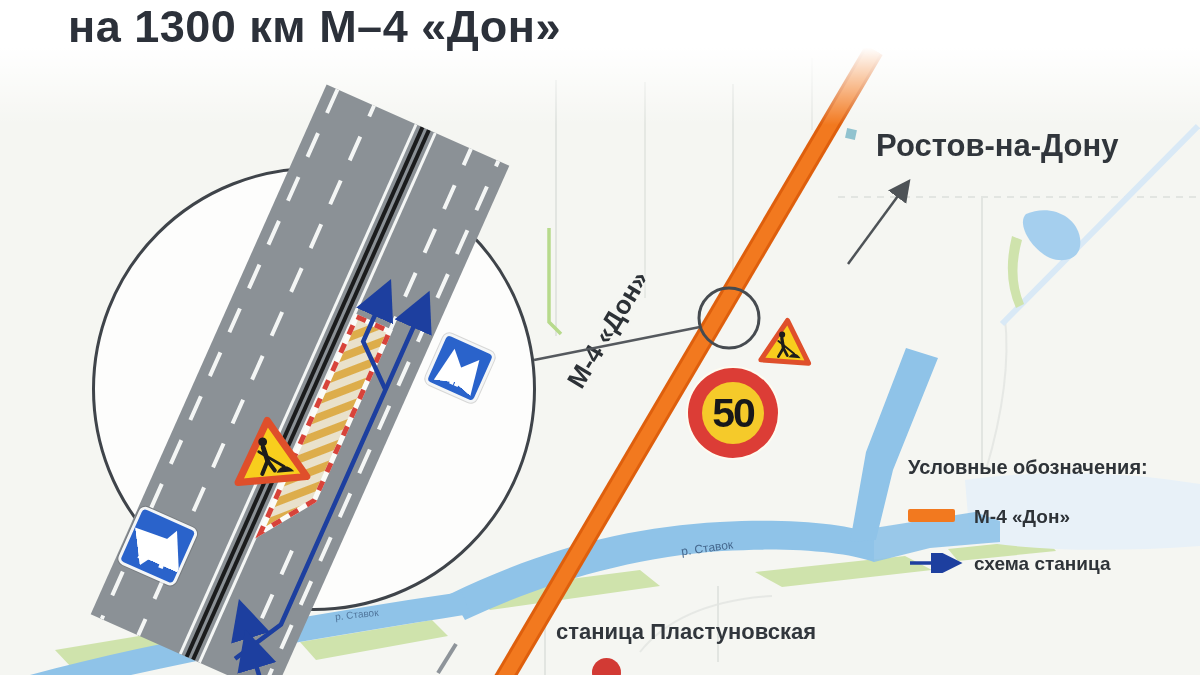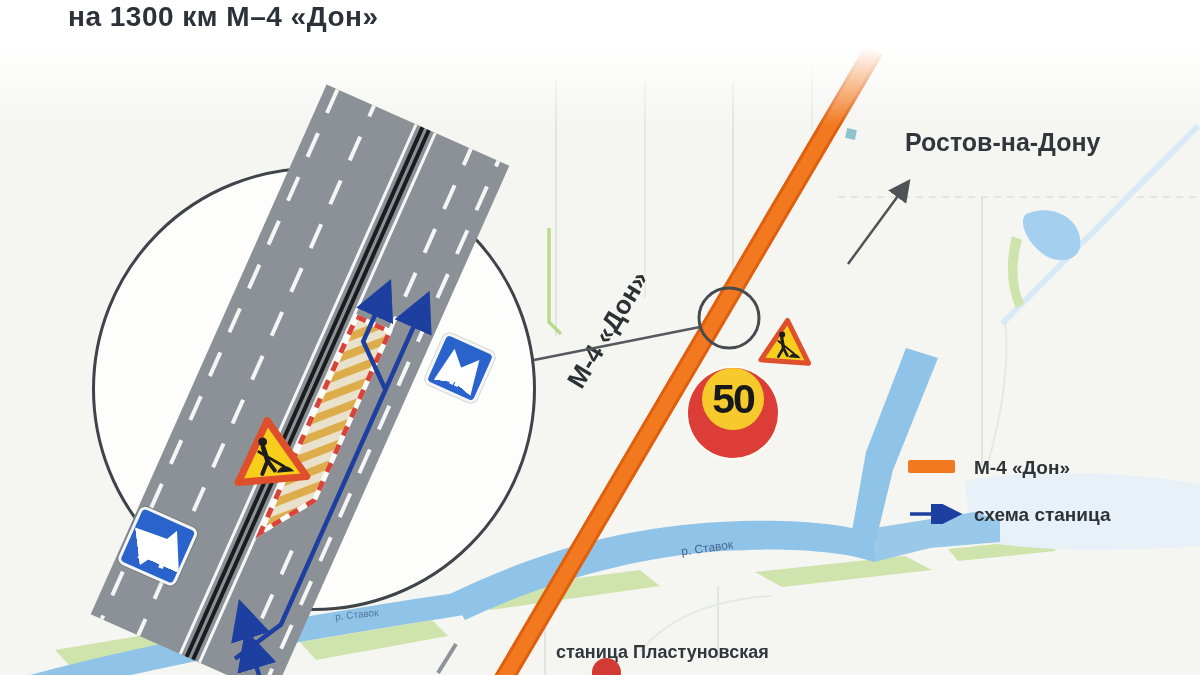--- a/index.html
+++ b/index.html
@@ -5,39 +5,39 @@
   html,body{margin:0;padding:0;}
   body{width:1200px;height:675px;overflow:hidden;background:#fff;
        font-family:"Liberation Sans",sans-serif;position:relative;}
   .stage{position:absolute;inset:0;}
   
   .map{position:absolute;inset:0;background:#f5f6f2;}
   .map-svg{position:absolute;left:0;top:0;z-index:1;}
   .fade-top{position:absolute;left:0;top:0;width:1200px;height:125px;z-index:2;
             background:linear-gradient(#ffffff 38%,rgba(255,255,255,0));}
   
-  .title{position:absolute;left:68px;top:1px;z-index:9;font-size:28px;font-weight:700;
+  .title{position:absolute;left:68px;top:1px;z-index:9;font-size:45px;font-weight:700;
          color:#2c313a;letter-spacing:.5px;}
   
   .inset-circle{position:absolute;left:92px;top:167px;width:444px;height:444px;z-index:3;
                 border-radius:50%;background:#fdfdfc;border:3px solid #3f444a;box-sizing:border-box;}
   .road{position:absolute;left:200px;top:100px;width:200px;height:580px;z-index:4;
         background:#8b9196;transform:rotate(24deg);}
   .sign-blue{position:absolute;background:#2a63cb;border:3px solid #f4f6f7;border-radius:7px;
              box-sizing:border-box;box-shadow:0 0 0 1px rgba(0,0,0,.15);}
   
   .maplabel{position:absolute;color:#31363c;font-weight:700;z-index:7;}
   .hwy-label{position:absolute;left:561px;top:378px;z-index:5;font-size:26px;font-weight:700;
              color:#2c3136;transform:rotate(-59deg);transform-origin:left top;white-space:nowrap;
              text-shadow:0 0 5px #f5f6f2,0 0 8px #f5f6f2,0 0 12px #f5f6f2;}
   .river-label{position:absolute;color:#46698f;z-index:7;font-weight:400;}
   
   .speed-sign{position:absolute;left:688px;top:368px;width:90px;height:90px;z-index:6;
               border-radius:50%;background:#dc3d36;box-shadow:0 0 0 2px rgba(255,252,240,.85);
-              display:flex;align-items:flex-start;justify-content:center;}
+              display:flex;align-items:center;justify-content:center;}
   .speed-inner{width:62px;height:62px;border-radius:50%;background:#f5ca2a;
                display:flex;align-items:center;justify-content:center;}
   .speed-inner span{font-size:41px;font-weight:700;color:#17181a;letter-spacing:-2px;}
   .red-dot{position:absolute;left:592px;top:658px;width:29px;height:29px;border-radius:50%;
            background:#d23a34;z-index:7;}
   .overlay-svg{position:absolute;left:0;top:0;z-index:6;pointer-events:none;}
   .works-sign{position:absolute;z-index:6;}
   
   .legend{position:absolute;left:908px;top:456px;width:260px;z-index:7;color:#2e3338;}
   .legend-heading{font-size:20px;font-weight:700;margin-bottom:26px;}
@@ -220,25 +220,26 @@
       <circle cx="729" cy="318" r="30" fill="none" stroke="#464b50" stroke-width="3"></circle>
       <line x1="848" y1="264" x2="906" y2="185" stroke="#4e5357" stroke-width="2.5" marker-end="url(#mG)"></line>
     </svg>
 
     <div class="speed-sign">
       <div class="speed-inner">
         <span>50</span>
       </div>
     </div>
 
-    <div class="maplabel" style="left:905px;top:128px;font-size:25px;">Ростов-на-Дону</div>
-    <div class="maplabel" style="left:556px;top:642px;font-size:18px;">станица Пластуновская</div>
+    <div class="maplabel" style="left:876px;top:128px;font-size:31px;">Ростов-на-Дону</div>
+    <div class="maplabel" style="left:556px;top:619px;font-size:22px;">станица Пластуновская</div>
     <div class="red-dot"></div>
 
     <div class="legend">
+      <div class="legend-heading">Условные обозначения:</div>
       <div class="legend-row">
         <div class="swatch-line"></div>
         <div class="legend-label">М-4 «Дон»</div>
       </div>
       <div class="legend-row">
         <svg width="58" height="20" viewBox="0 0 58 20" style="position:absolute;left:0;top:1px;">
           <defs>
             <marker id="mL" orient="auto" markerWidth="10" markerHeight="10" refX="6" refY="4.5">
               <path d="M0 0 L9 4.5 L0 9 Z" fill="#1d3f9f"></path>
             </marker>

